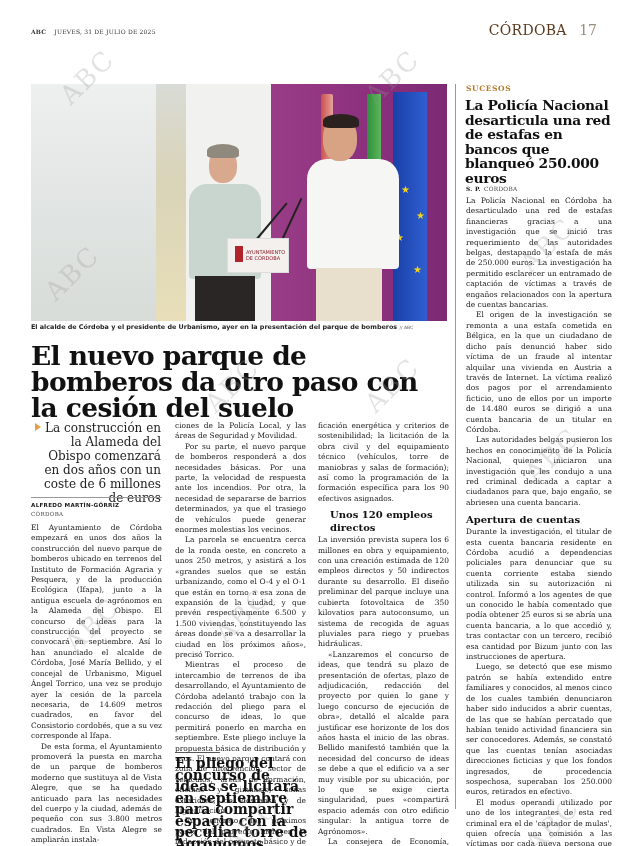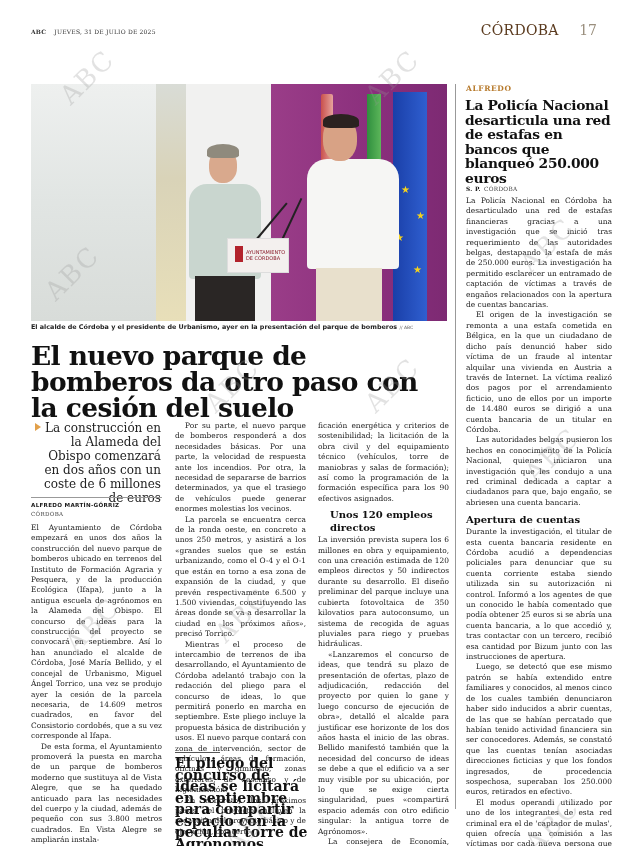--- a/index.html
+++ b/index.html
@@ -3,21 +3,21 @@
 <meta charset="utf-8">
 <style>
   * { box-sizing: border-box; margin: 0; padding: 0; }
   html, body { width: 620px; height: 846px; background: #ffffff; overflow: hidden; }
   body { position: relative; font-family: "DejaVu Serif", serif; color: #1a1a1a; }
 
   .header-left { position: absolute; left: 31px; top: 28px; font-size: 6px; color: #333; letter-spacing: 0.2px; }
   .header-left .brand { font-weight: bold; margin-right: 6px; }
   .header-right { position: absolute; right: 23px; top: 22px; font-size: 14px; }
   .header-right .section { color: #5a3a1e; letter-spacing: 0.3px; }
-  .header-right .page { color: #9a8f7e; margin-left: 16px; font-size: 14px; }
+  .header-right .page { color: #9a8f7e; margin-left: 8px; font-size: 14px; }
 
   .photo { position: absolute; left: 31px; top: 84px; width: 416px; height: 237px; overflow: hidden; background: #e9ecea; }
   .photo .bg-left { position: absolute; left: 0; top: 0; width: 125px; height: 100%; background: linear-gradient(180deg, #eef0ef 0%, #e1e5e3 50%, #d8dcd9 100%); }
   .photo .pillar { position: absolute; left: 125px; top: 0; width: 30px; height: 100%; background: linear-gradient(180deg, #d9dcd6 0%, #d9d3b8 40%, #e8dfb9 100%); }
   .photo .wall { position: absolute; left: 155px; top: 0; width: 85px; height: 100%; background: #f1f1f0; }
   .photo .purple { position: absolute; left: 240px; top: 0; width: 176px; height: 100%; background: linear-gradient(90deg, #9a3d88 0%, #8a2f7c 60%, #7d2a73 100%); }
   .photo .flag-es { position: absolute; left: 290px; top: 10px; width: 12px; height: 200px; background: linear-gradient(90deg, #c9504c, #e6a39c); border-radius: 2px; }
   .photo .flag-an { position: absolute; left: 336px; top: 10px; width: 14px; height: 227px; background: linear-gradient(90deg, #2f8f3e, #5db65a); }
   .photo .flag-eu { position: absolute; left: 362px; top: 8px; width: 34px; height: 229px; background: linear-gradient(90deg, #1a3fa8, #2f5fd0); }
   .photo .star { position: absolute; color: #f5d21c; font-size: 10px; }
@@ -120,39 +120,40 @@
 <div class="byline-rule"></div>
 <div class="byline">ALFREDO MARTÍN-GÓRRIZ</div>
 <div class="byline-place">CÓRDOBA</div>
 
 <div class="col col1">
   <p>El Ayuntamiento de Córdoba empezará en unos dos años la construcción del nuevo parque de bomberos ubicado en terrenos del Instituto de Formación Agraria y Pesquera, y de la producción Ecológica (Ifapa), junto a la antigua escuela de agrónomos en la Alameda del Obispo. El concurso de ideas para la construcción del proyecto se convocará en septiembre. Así lo han anunciado el alcalde de Córdoba, José María Bellido, y el concejal de Urbanismo, Miguel Ángel Torrico, una vez se produjo ayer la cesión de la parcela necesaria, de 14.609 metros cuadrados, en favor del Consistorio cordobés, que a su vez corresponde al Ifapa.</p>
   <p class="ind">De esta forma, el Ayuntamiento promoverá la puesta en marcha de un parque de bomberos moderno que sustituya al de Vista Alegre, que se ha quedado anticuado para las necesidades del cuerpo y la ciudad, además de pequeño con sus 3.800 metros cuadrados. En Vista Alegre se ampliarán instala-</p>
 </div>
 
 <div class="col col2">
+  <p>ciones de la Policía Local, y las áreas de Seguridad y Movilidad.</p>
   <p class="ind">Por su parte, el nuevo parque de bomberos responderá a dos necesidades básicas. Por una parte, la velocidad de respuesta ante los incendios. Por otra, la necesidad de separarse de barrios determinados, ya que el trasiego de vehículos puede generar enormes molestias los vecinos.</p>
   <p class="ind">La parcela se encuentra cerca de la ronda oeste, en concreto a unos 250 metros, y asistirá a los «grandes suelos que se están urbanizando, como el O-4 y el O-1 que están en torno a esa zona de expansión de la ciudad, y que prevén respectivamente 6.500 y 1.500 viviendas, constituyendo las áreas donde se va a desarrollar la ciudad en los próximos años», precisó Torrico.</p>
   <p class="ind">Mientras el proceso de intercambio de terrenos de iba desarrollando, el Ayuntamiento de Córdoba adelantó trabajo con la redacción del pliego para el concurso de ideas, lo que permitirá ponerlo en marcha en septiembre. Este pliego incluye la propuesta básica de distribución y usos. El nuevo parque contará con zona de intervención, sector de vehículos, áreas de formación, oficinas y gimnasio, zonas exteriores, de descanso y de higienización.</p>
   <p class="ind">En concreto, los próximos pasos del proyecto incluyen la redacción del proyecto básico y de ejecución, con certi-</p>
 </div>
 <div class="pull-rule"></div>
 <div class="pullquote">El pliego del concurso de ideas se licitará en septiembre para compartir espacio con la peculiar torre de Agrónomos</div>
 
 <div class="col col3">
   <p>ficación energética y criterios de sostenibilidad; la licitación de la obra civil y del equipamiento técnico (vehículos, torre de maniobras y salas de formación); así como la programación de la formación específica para los 90 efectivos asignados.</p>
   <h3>Unos 120 empleos directos</h3>
   <p>La inversión prevista supera los 6 millones en obra y equipamiento, con una creación estimada de 120 empleos directos y 50 indirectos durante su desarrollo. El diseño preliminar del parque incluye una cubierta fotovoltaica de 350 kilovatios para autoconsumo, un sistema de recogida de aguas pluviales para riego y pruebas hidráulicas.</p>
   <p class="ind">«Lanzaremos el concurso de ideas, que tendrá su plazo de presentación de ofertas, plazo de adjudicación, redacción del proyecto por quien lo gane y luego concurso de ejecución de obra», detalló el alcalde para justificar ese horizonte de los dos años hasta el inicio de las obras. Bellido manifestó también que la necesidad del concurso de ideas se debe a que el edificio va a ser muy visible por su ubicación, por lo que se exige cierta singularidad, pues «compartirá espacio además con otro edificio singular: la antigua torre de Agrónomos».</p>
   <p class="ind">La consejera de Economía, Carolina España, señaló que, «con este acuerdo, reforzamos la seguridad de los cordobeses y damos una segunda vida a un suelo autonómico sin uso agronómico actual». En este sentido, la parcela intercambiada se dedicó a investigación del olivar, pero lleva tiempo en desuso, con empleo sencillamente de cubierta vegetal para el pastoreo.</p>
 </div>
 
 <div class="vrule"></div>
 
-<div class="side-kicker">ALFREDO</div>
+<div class="side-kicker">SUCESOS</div>
 <h2 class="side-headline">La Policía Nacional desarticula una red de estafas en bancos que blanqueó 250.000 euros</h2>
 <div class="side-byline">
   <b>S. P.</b><span>CÓRDOBA</span>
 </div>
 <div class="side-col">
   <p>La Policía Nacional en Córdoba ha desarticulado una red de estafas financieras gracias a una investigación que se inició tras requerimiento de las autoridades belgas, destapando la estafa de más de 250.000 euros. La investigación ha permitido esclarecer un entramado de captación de víctimas a través de engaños relacionados con la apertura de cuentas bancarias.</p>
   <p class="ind">El origen de la investigación se remonta a una estafa cometida en Bélgica, en la que un ciudadano de dicho país denunció haber sido víctima de un fraude al intentar alquilar una vivienda en Austria a través de Internet. La víctima realizó dos pagos por el arrendamiento ficticio, uno de ellos por un importe de 14.480 euros se dirigió a una cuenta bancaria de un titular en Córdoba.</p>
   <p class="ind">Las autoridades belgas pusieron los hechos en conocimiento de la Policía Nacional, quienes iniciaron una investigación que les condujo a una red criminal dedicada a captar a ciudadanos para que, bajo engaño, se abriesen una cuenta bancaria.</p>
   <h3>Apertura de cuentas</h3>
   <p>Durante la investigación, el titular de esta cuenta bancaria residente en Córdoba acudió a dependencias policiales para denunciar que su cuenta corriente estaba siendo utilizada sin su autorización ni control. Informó a los agentes de que un conocido le había comentado que podía obtener 25 euros si se abría una cuenta bancaria, a lo que accedió y, tras contactar con un tercero, recibió esa cantidad por Bizum junto con las instrucciones de apertura.</p>

